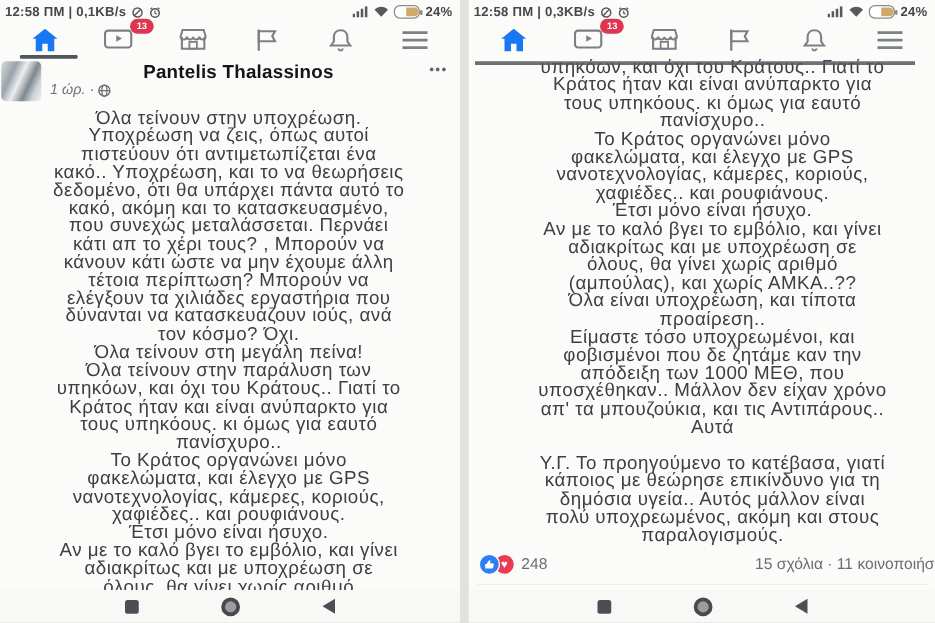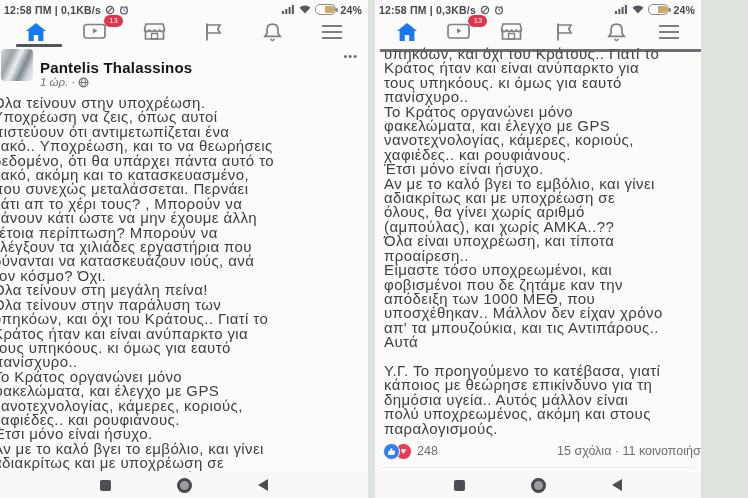--- a/index.html
+++ b/index.html
@@ -2,27 +2,27 @@
 <html><head>
 <meta charset="utf-8">
 <style>
   html,body{margin:0;padding:0;}
   body{
     width:748px;height:498px;overflow:hidden;
     background:#dfe3dd;
     font-family:"Liberation Sans","DejaVu Sans",sans-serif;
     -webkit-font-smoothing:antialiased;
   }
-  .canvas{position:relative;width:748px;height:498px;display:flex;}
+  .canvas{position:relative;width:748px;height:498px;display:flex;text-align:center;}
   .phone{
     position:relative;height:498px;overflow:hidden;
     background:#fbfcf9;flex:0 0 auto;
   }
   .phone.left{width:368px;margin-right:7px;}
-  .phone.right{width:326px;}
+  .phone.right{width:373px;}
 
   
   .statusbar{
     height:17px;display:flex;align-items:center;justify-content:space-between;
     padding:1px 6px 0 4px;font-size:10.5px;font-weight:bold;color:#45484c;
     letter-spacing:.2px;
   }
   .sb-left,.sb-right{display:flex;align-items:center;gap:4px;}
   .sb-ico{display:inline-flex;align-items:center;}
   .battery{position:relative;width:19px;height:9px;border:1px solid #8a8d88;border-radius:5px;background:#fff;}
@@ -31,33 +31,33 @@
 
   
   .fbnav{
     position:relative;height:27px;display:flex;align-items:center;
     justify-content:space-around;padding:0 6px;
   }
   .fbnav .tab{position:relative;display:flex;align-items:center;justify-content:center;width:40px;height:26px;}
   .tab-underline{position:absolute;left:0px;bottom:-2px;width:46px;height:3px;background:#51565d;border-radius:1px;}
   .badge{
     position:absolute;top:-4px;right:-8px;min-width:13px;height:12px;border-radius:7px;
-    background:#e0354f;color:#fff;font-size:7.5px;font-weight:normal;
+    background:#e0354f;color:#fff;font-size:7.5px;font-weight:bold;
     display:flex;align-items:center;justify-content:center;padding:0 3px;
   }
 
   
   .post-header{display:flex;align-items:flex-start;padding:4px 8px 1px 1px;}
   .avatar{
     width:32px;height:32px;border-radius:4px;margin-right:7px;flex:0 0 auto;
     background:
       linear-gradient(115deg,#d8dcdf 0%,#9aa3ab 28%,#eceeef 46%,#7e8890 66%,#cfd4d8 82%,#eef0f1 100%);
   }
   .hdr-text{flex:1;}
-  .author{font-size:15px;font-weight:bold;color:#121417;line-height:17px;letter-spacing:.2px;margin-top:10px;}
+  .author{font-size:15px;font-weight:bold;color:#121417;line-height:17px;letter-spacing:.2px;}
   .meta-row{display:flex;align-items:center;gap:3px;font-size:11.5px;color:#6f7276;line-height:13px;font-style:italic;}
   .more-btn{font-size:11px;color:#5f6368;letter-spacing:1px;padding:2px 2px;line-height:10px;}
 
   
   .post-body{
     white-space:pre-line;
     font-size:15px;line-height:14.4px;letter-spacing:.4px;
     color:#3c3f43;font-weight:400;
   }
   .phone.left .post-body{margin:6px 0 0 -7px;width:380px;}

